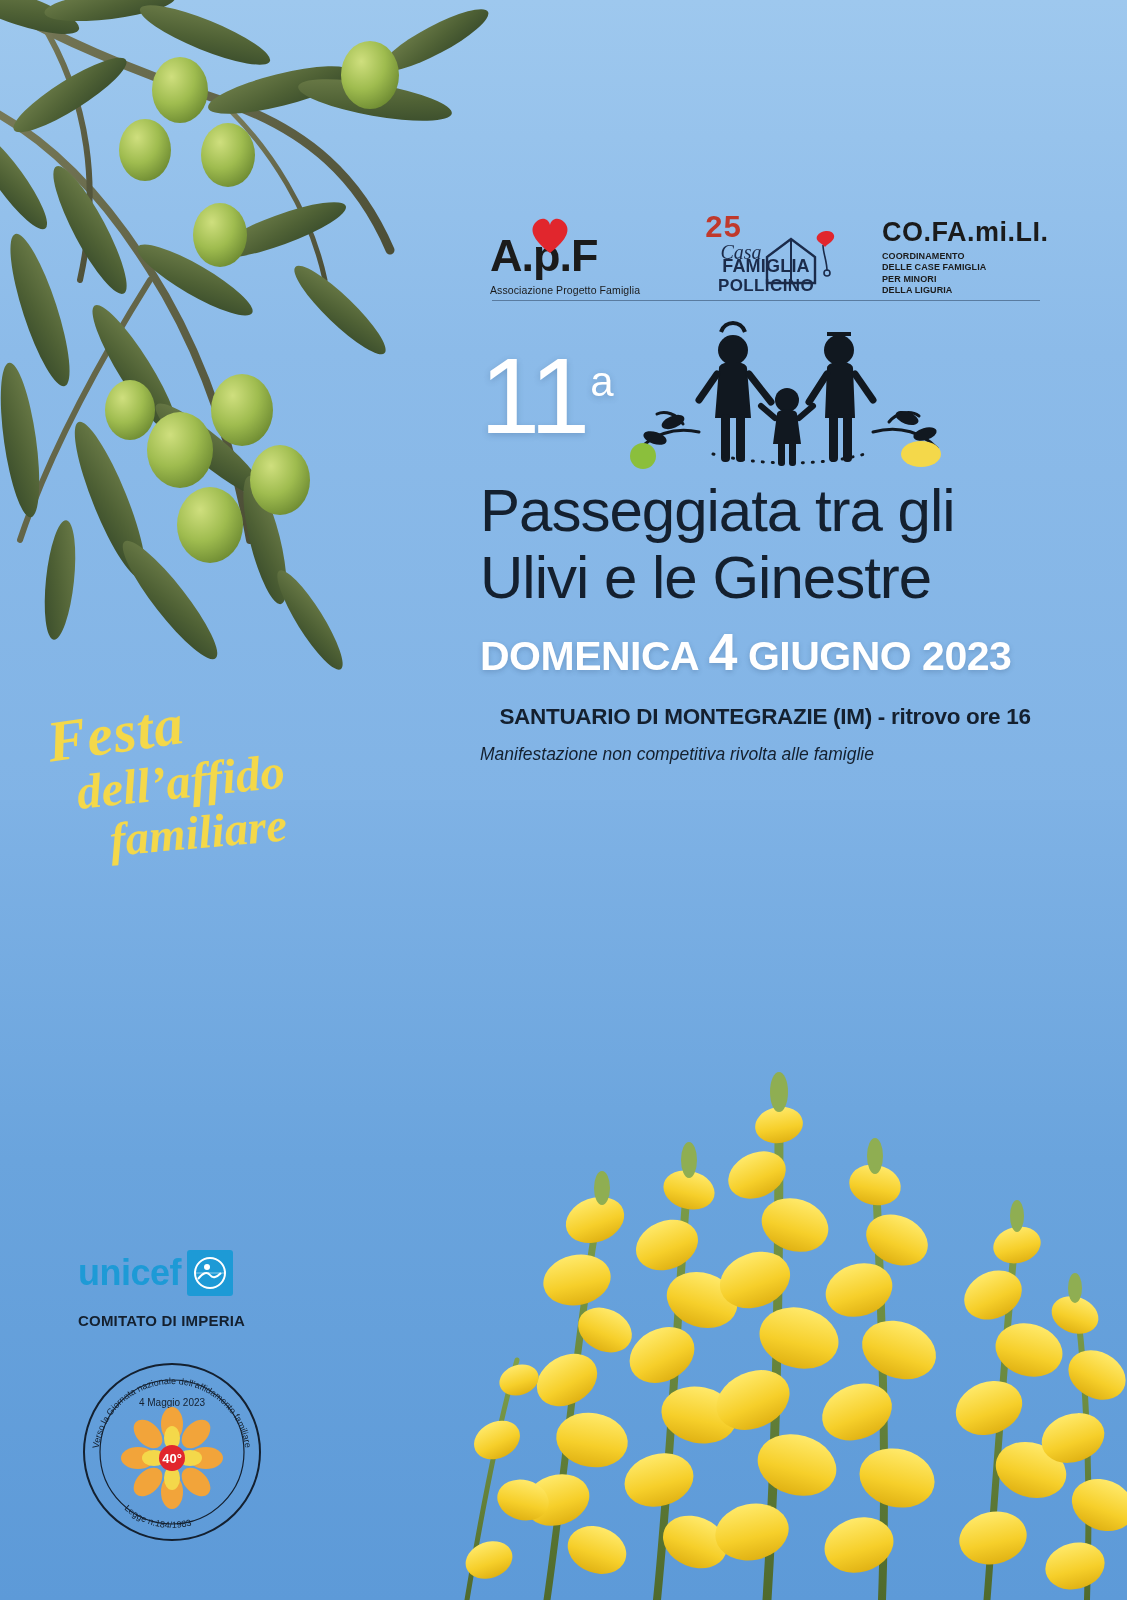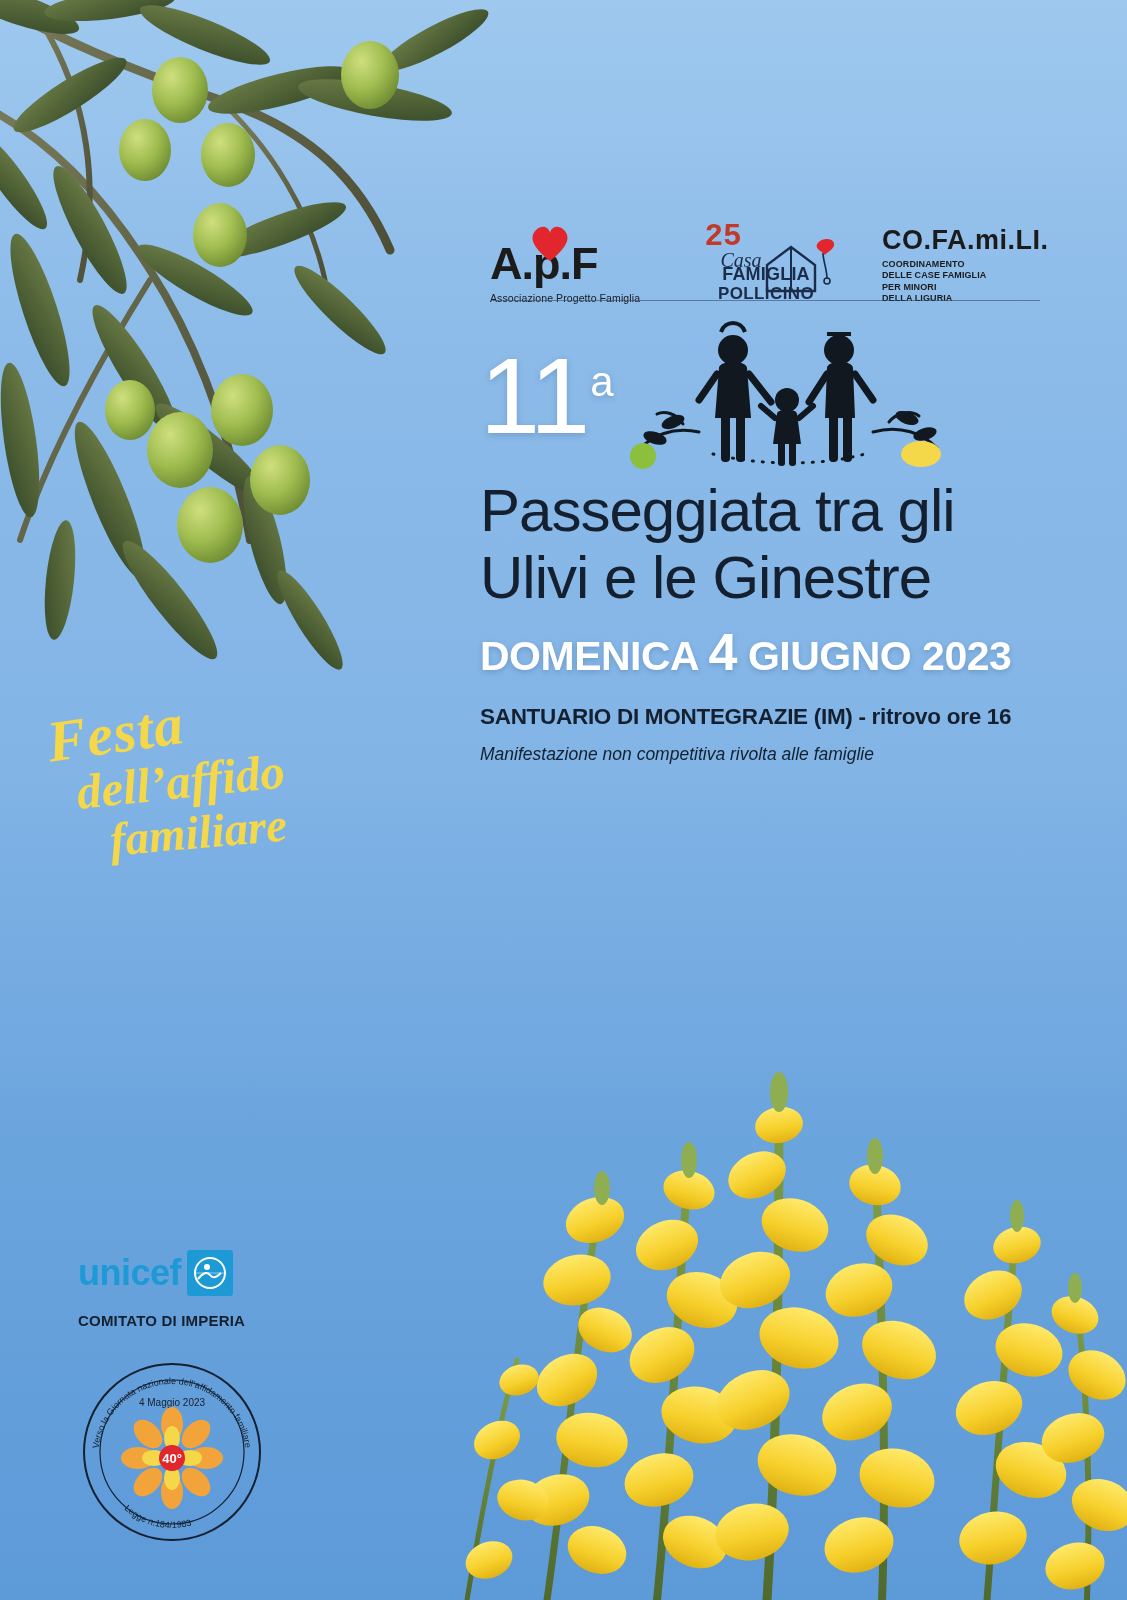--- a/index.html
+++ b/index.html
@@ -28,21 +28,21 @@
   
   .olive-branch{position:absolute;left:-20px;top:-20px;width:520px;height:760px;}
   .olive-branch svg{width:100%;height:100%;display:block;}
 
   
   .broom{position:absolute;right:0;bottom:0;width:700px;height:740px;}
   .broom svg{width:100%;height:100%;display:block;}
 
   
   .logos{
-    position:absolute;left:490px;top:176px;width:552px;height:128px;
+    position:absolute;left:490px;top:168px;width:552px;height:128px;
     display:flex;align-items:flex-end;justify-content:space-between;
   }
   .logo{position:relative;}
 
   
   .apf{width:160px;text-align:left;}
   .apf .apf-main{
     font-size:45px;font-weight:bold;color:#1b1b1b;letter-spacing:-1px;
     line-height:1;white-space:nowrap;position:relative;
   }
@@ -84,21 +84,21 @@
     color:#14202f;font-weight:normal;line-height:.98;letter-spacing:-1px;
   }
   .title1{font-size:60px;margin-top:6px;}
   .title2{font-size:60px;margin-top:8px;}
   .dateline{
     margin-top:14px;color:#ffffff;font-weight:bold;font-size:41px;letter-spacing:-.5px;
     text-shadow:0 2px 5px rgba(40,70,110,.25);
   }
   .dateline .big{font-size:52px;}
   .place{
-    margin-top:22px;color:#14202f;font-weight:bold;font-size:22.5px;letter-spacing:-.3px;
+    margin-top:22px;color:#14202f;font-weight:bold;font-size:22.5px;letter-spacing:-.3px;text-align:center;
   }
   .subnote{
     margin-top:14px;color:#14202f;font-style:italic;font-size:17.5px;
   }
 
   
   .festa{
     position:absolute;left:60px;top:690px;width:330px;height:260px;
     color:#f4d84a;font-family:"Liberation Serif",serif;font-style:italic;font-weight:bold;
     transform:rotate(-8deg);

